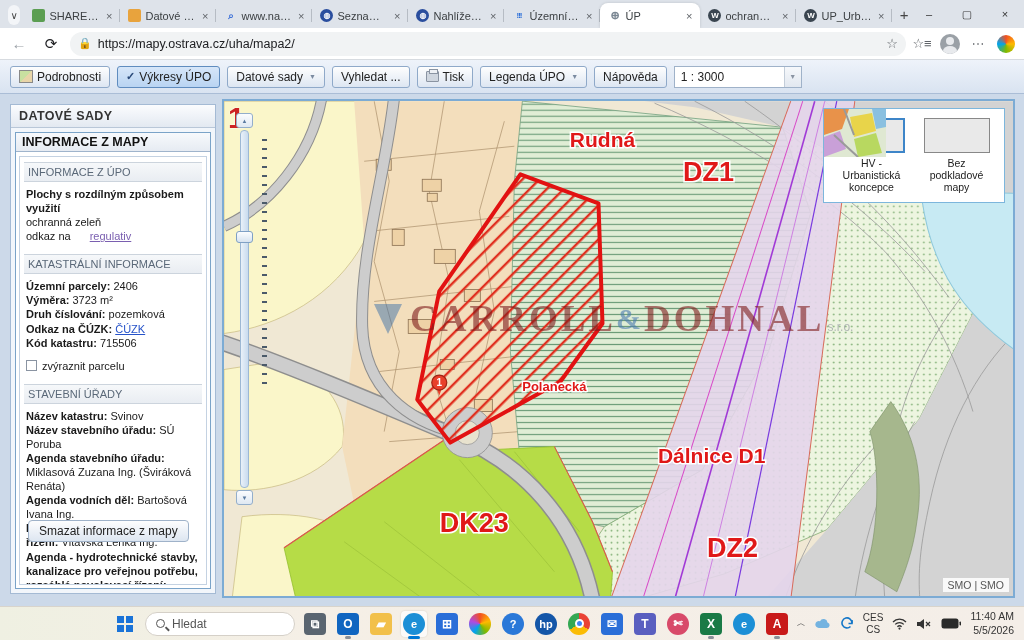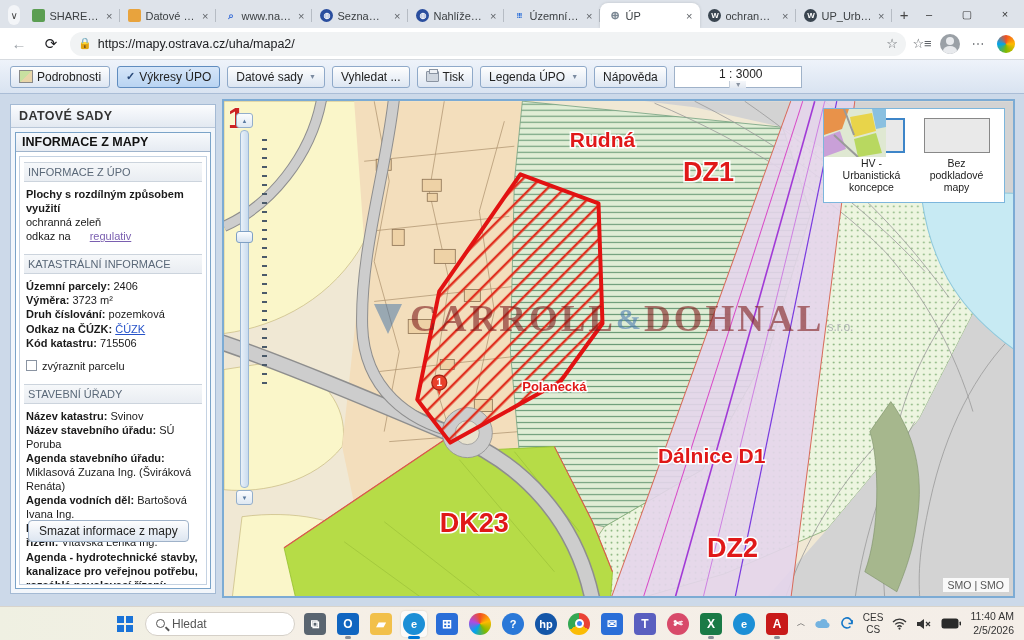--- a/index.html
+++ b/index.html
@@ -31,21 +31,21 @@
   .copilot-ic { width:18px; height:18px; border-radius:50%; background:conic-gradient(#f25022,#ffb900,#7fba00,#00a4ef,#f25022); }
   
   .toolbar { position:absolute; left:0; top:60px; width:1024px; height:34px; background:linear-gradient(#eef3fa,#d9e3f1); border-bottom:1px solid #aabdd6; display:flex; align-items:center; padding-left:10px; gap:7px; }
   .tb-btn { height:22px; display:flex; align-items:center; gap:4px; padding:0 8px; font-size:12px; color:#222; background:linear-gradient(#fefefe,#dde6f2); border:1px solid #8fa9c9; border-radius:3px; }
   .tb-btn.active { background:linear-gradient(#d6e6f9,#b9d4f2); border-color:#5f8cbf; }
   .tb-check { color:#2a4a7a; font-size:11px; font-weight:bold; }
   .tb-caret { font-size:7px; color:#7a8aa0; margin-left:2px; }
   .tb-mapicon { width:14px; height:13px; border:1px solid #888; background:linear-gradient(135deg,#c8e0a0 50%,#e8d4a8 50%); }
   .tb-printicon { width:13px; height:11px; position:relative; background:#cfd6df; border:1px solid #8a94a2; border-radius:1px; }
   .tb-printicon:before { content:""; position:absolute; left:2px; top:-3px; width:7px; height:3px; background:#eef1f5; border:1px solid #8a94a2; }
-  .scale-box { height:22px; width:128px; background:#fff; border:1px solid #9fb2c9; display:flex; align-items:center;flex-direction:column; }
+  .scale-box { height:22px; width:128px; background:#fff; border:1px solid #9fb2c9; display:flex; align-items:center; }
   .scale-text { flex:1; font-size:12px; color:#222; padding-left:6px; }
   .scale-drop { width:17px; height:100%; border-left:1px solid #c3cdd9; background:linear-gradient(#f6f8fb,#e2e8f0); display:flex; align-items:center; justify-content:center; font-size:7px; color:#8a94a2; }
   
   .content { position:absolute; left:0; top:94px; width:1024px; height:512px; background:#ccd9e9; }
   
   .sidebar { position:absolute; left:10px; top:10px; width:206px; height:490px; background:#f2f6fb; border:1px solid #a4bad4; }
   .sb-title { height:23px; background:linear-gradient(#fbfcfe,#e3e9f1); border-bottom:1px solid #b9c7d8; font-size:12.5px; font-weight:bold; color:#333; display:flex; align-items:center; padding-left:8px; letter-spacing:.4px; }
   .sb-panel { position:absolute; left:4px; top:27px; right:4px; bottom:4px; background:#fff; border:1px solid #7aa3c8; }
   .sb-panel-title { height:19px; background:linear-gradient(#f7f9fc,#e6ebf2); border-bottom:1px solid #9fb4cc; font-size:12.5px; font-weight:bold; color:#111; display:flex; align-items:center; padding-left:6px; }
   .sb-body { position:absolute; left:3px; top:23px; right:3px; bottom:3px; border:1px solid #c4d2e2; overflow:hidden; background:#fff; }
@@ -526,16 +526,16 @@
     <svg width="16" height="12" viewBox="0 0 16 12">
         <path d="M1,4 L4,4 L8,1 L8,11 L4,8 L1,8 Z" fill="#333"></path>
         <path d="M10,4 L14,8 M14,4 L10,8" stroke="#333" stroke-width="1.2"></path>
       </svg>
     <svg width="20" height="11" viewBox="0 0 20 11">
         <rect x="0.5" y="0.5" width="17" height="10" rx="2.5" fill="#2a2a2a"></rect>
         <rect x="18.5" y="3.5" width="1.5" height="4" rx="0.7" fill="#2a2a2a"></rect>
       </svg>
     <div class="tray-time">
       <div>11:40 AM</div>
-      <div>2/5/2026</div>
+      <div>5/5/2026</div>
     </div>
   </div>
 </div>
 
 </body></html>

